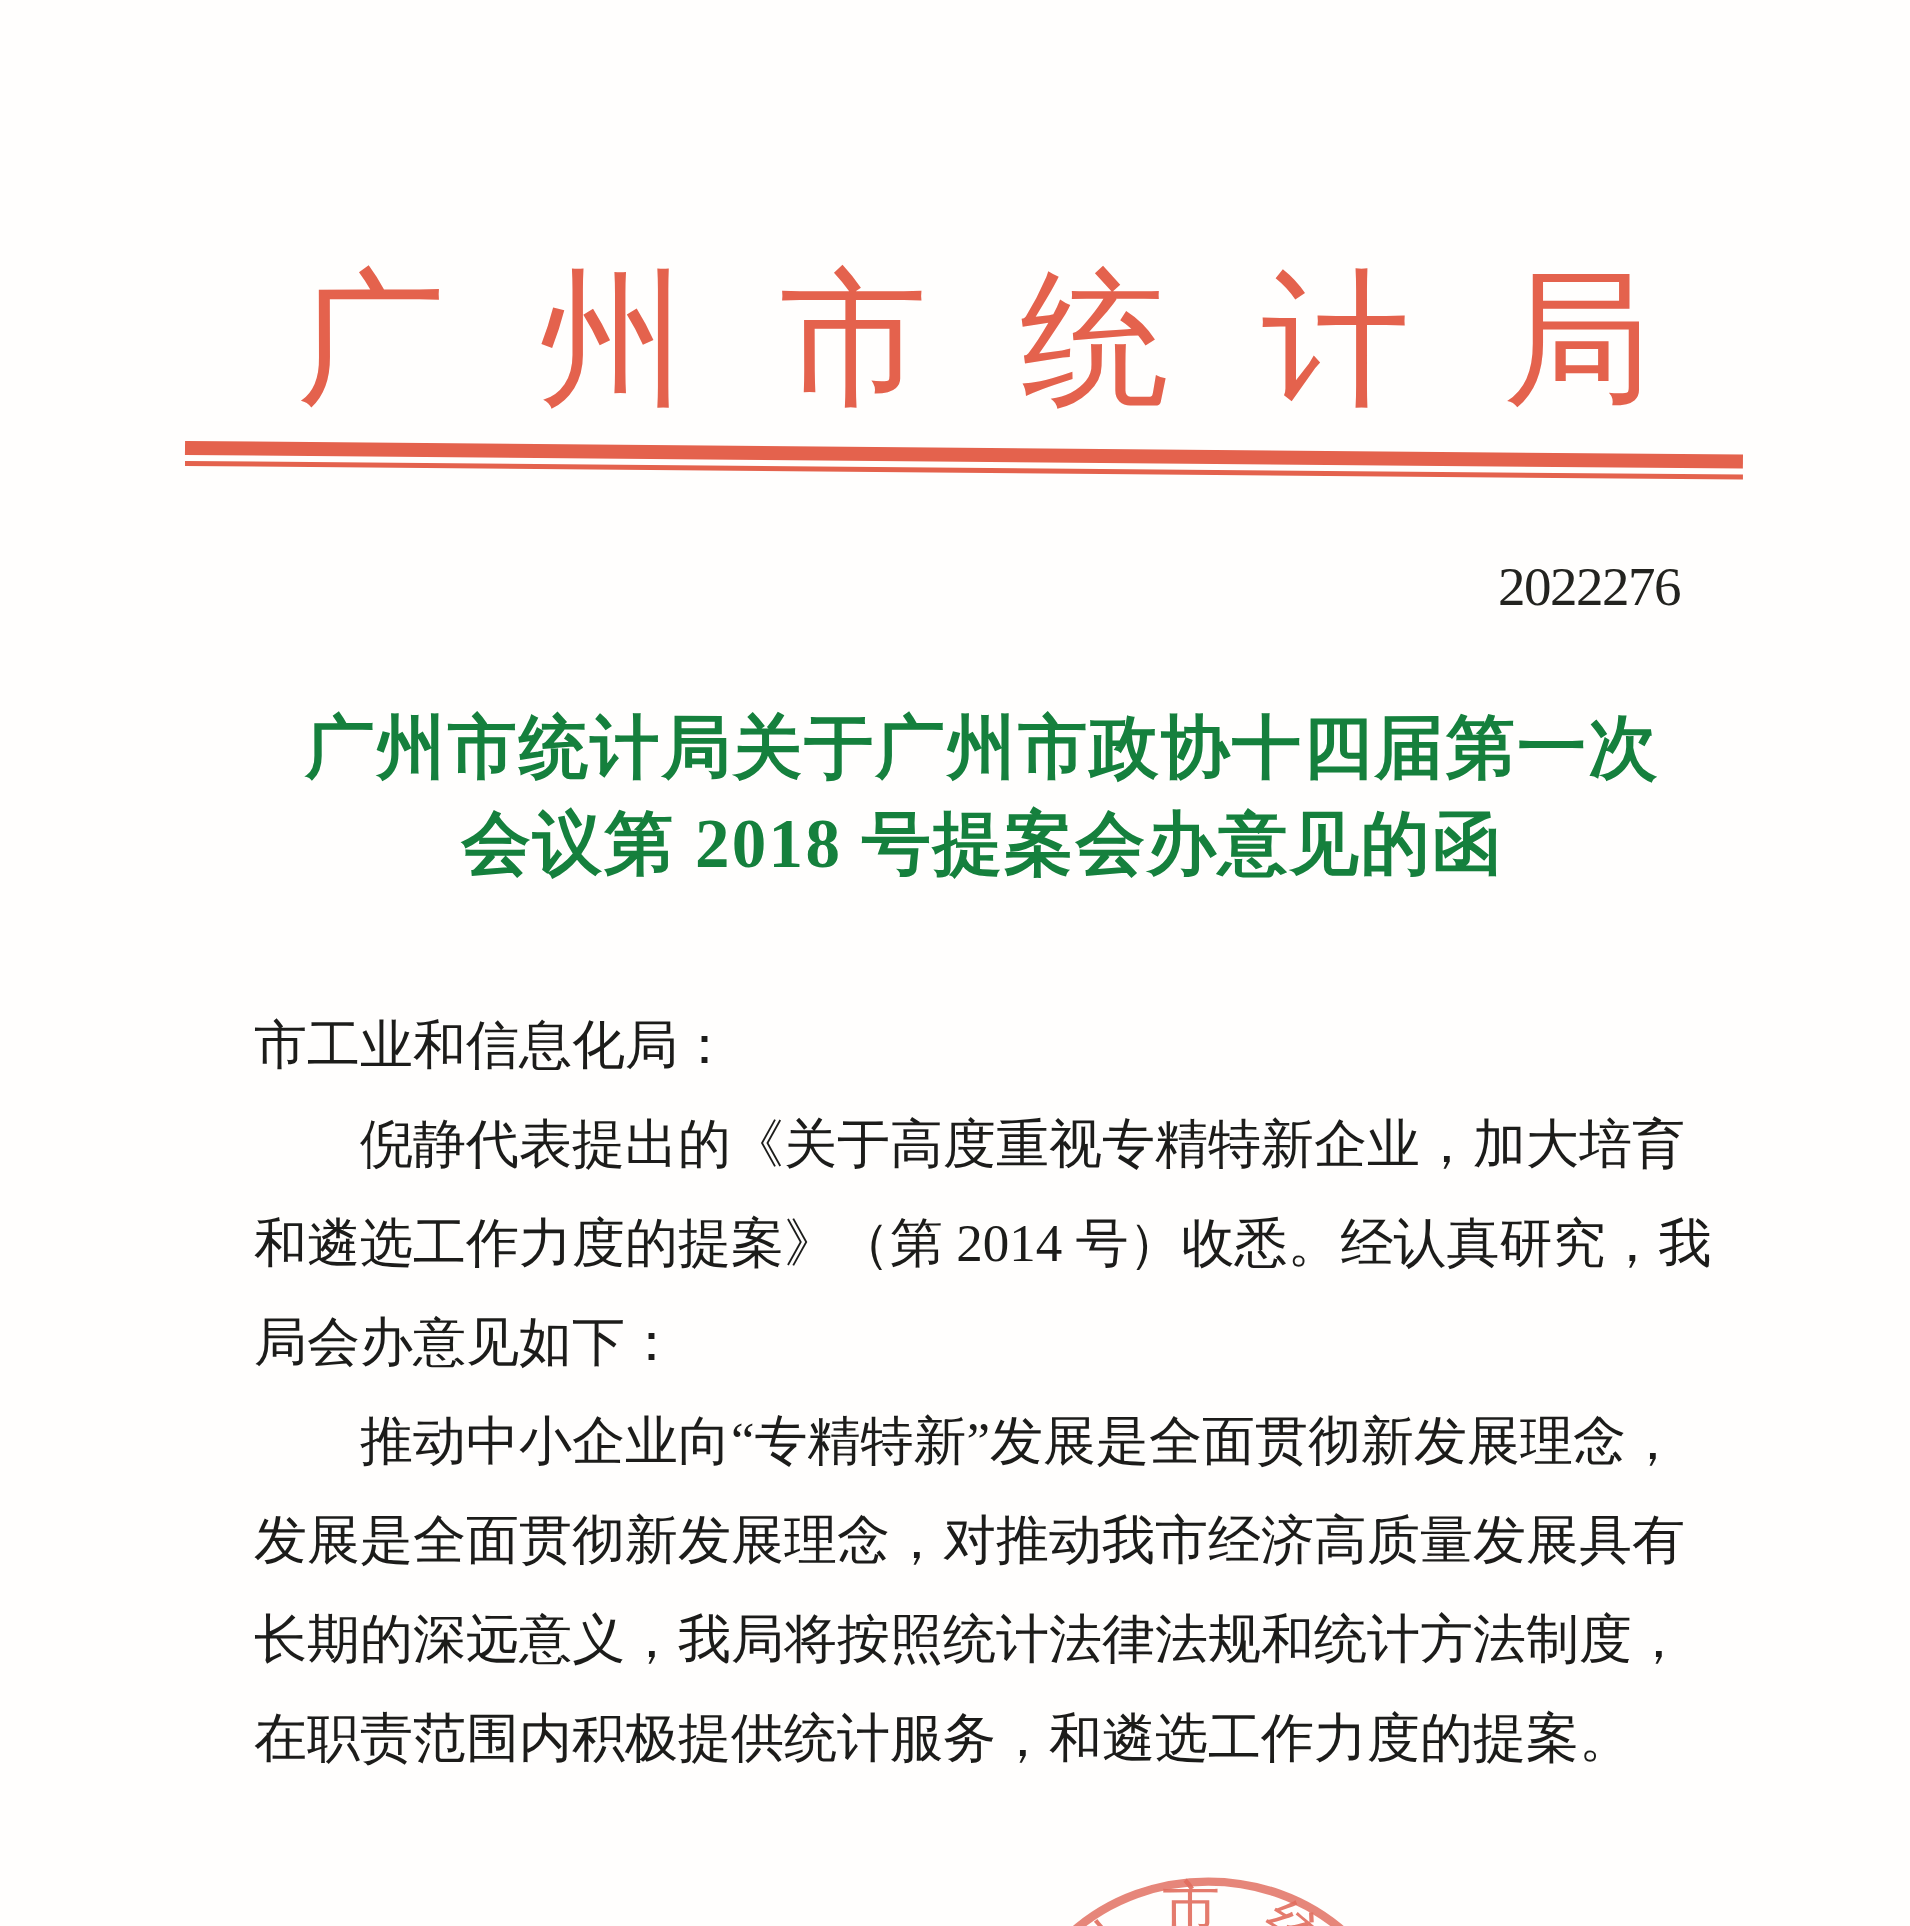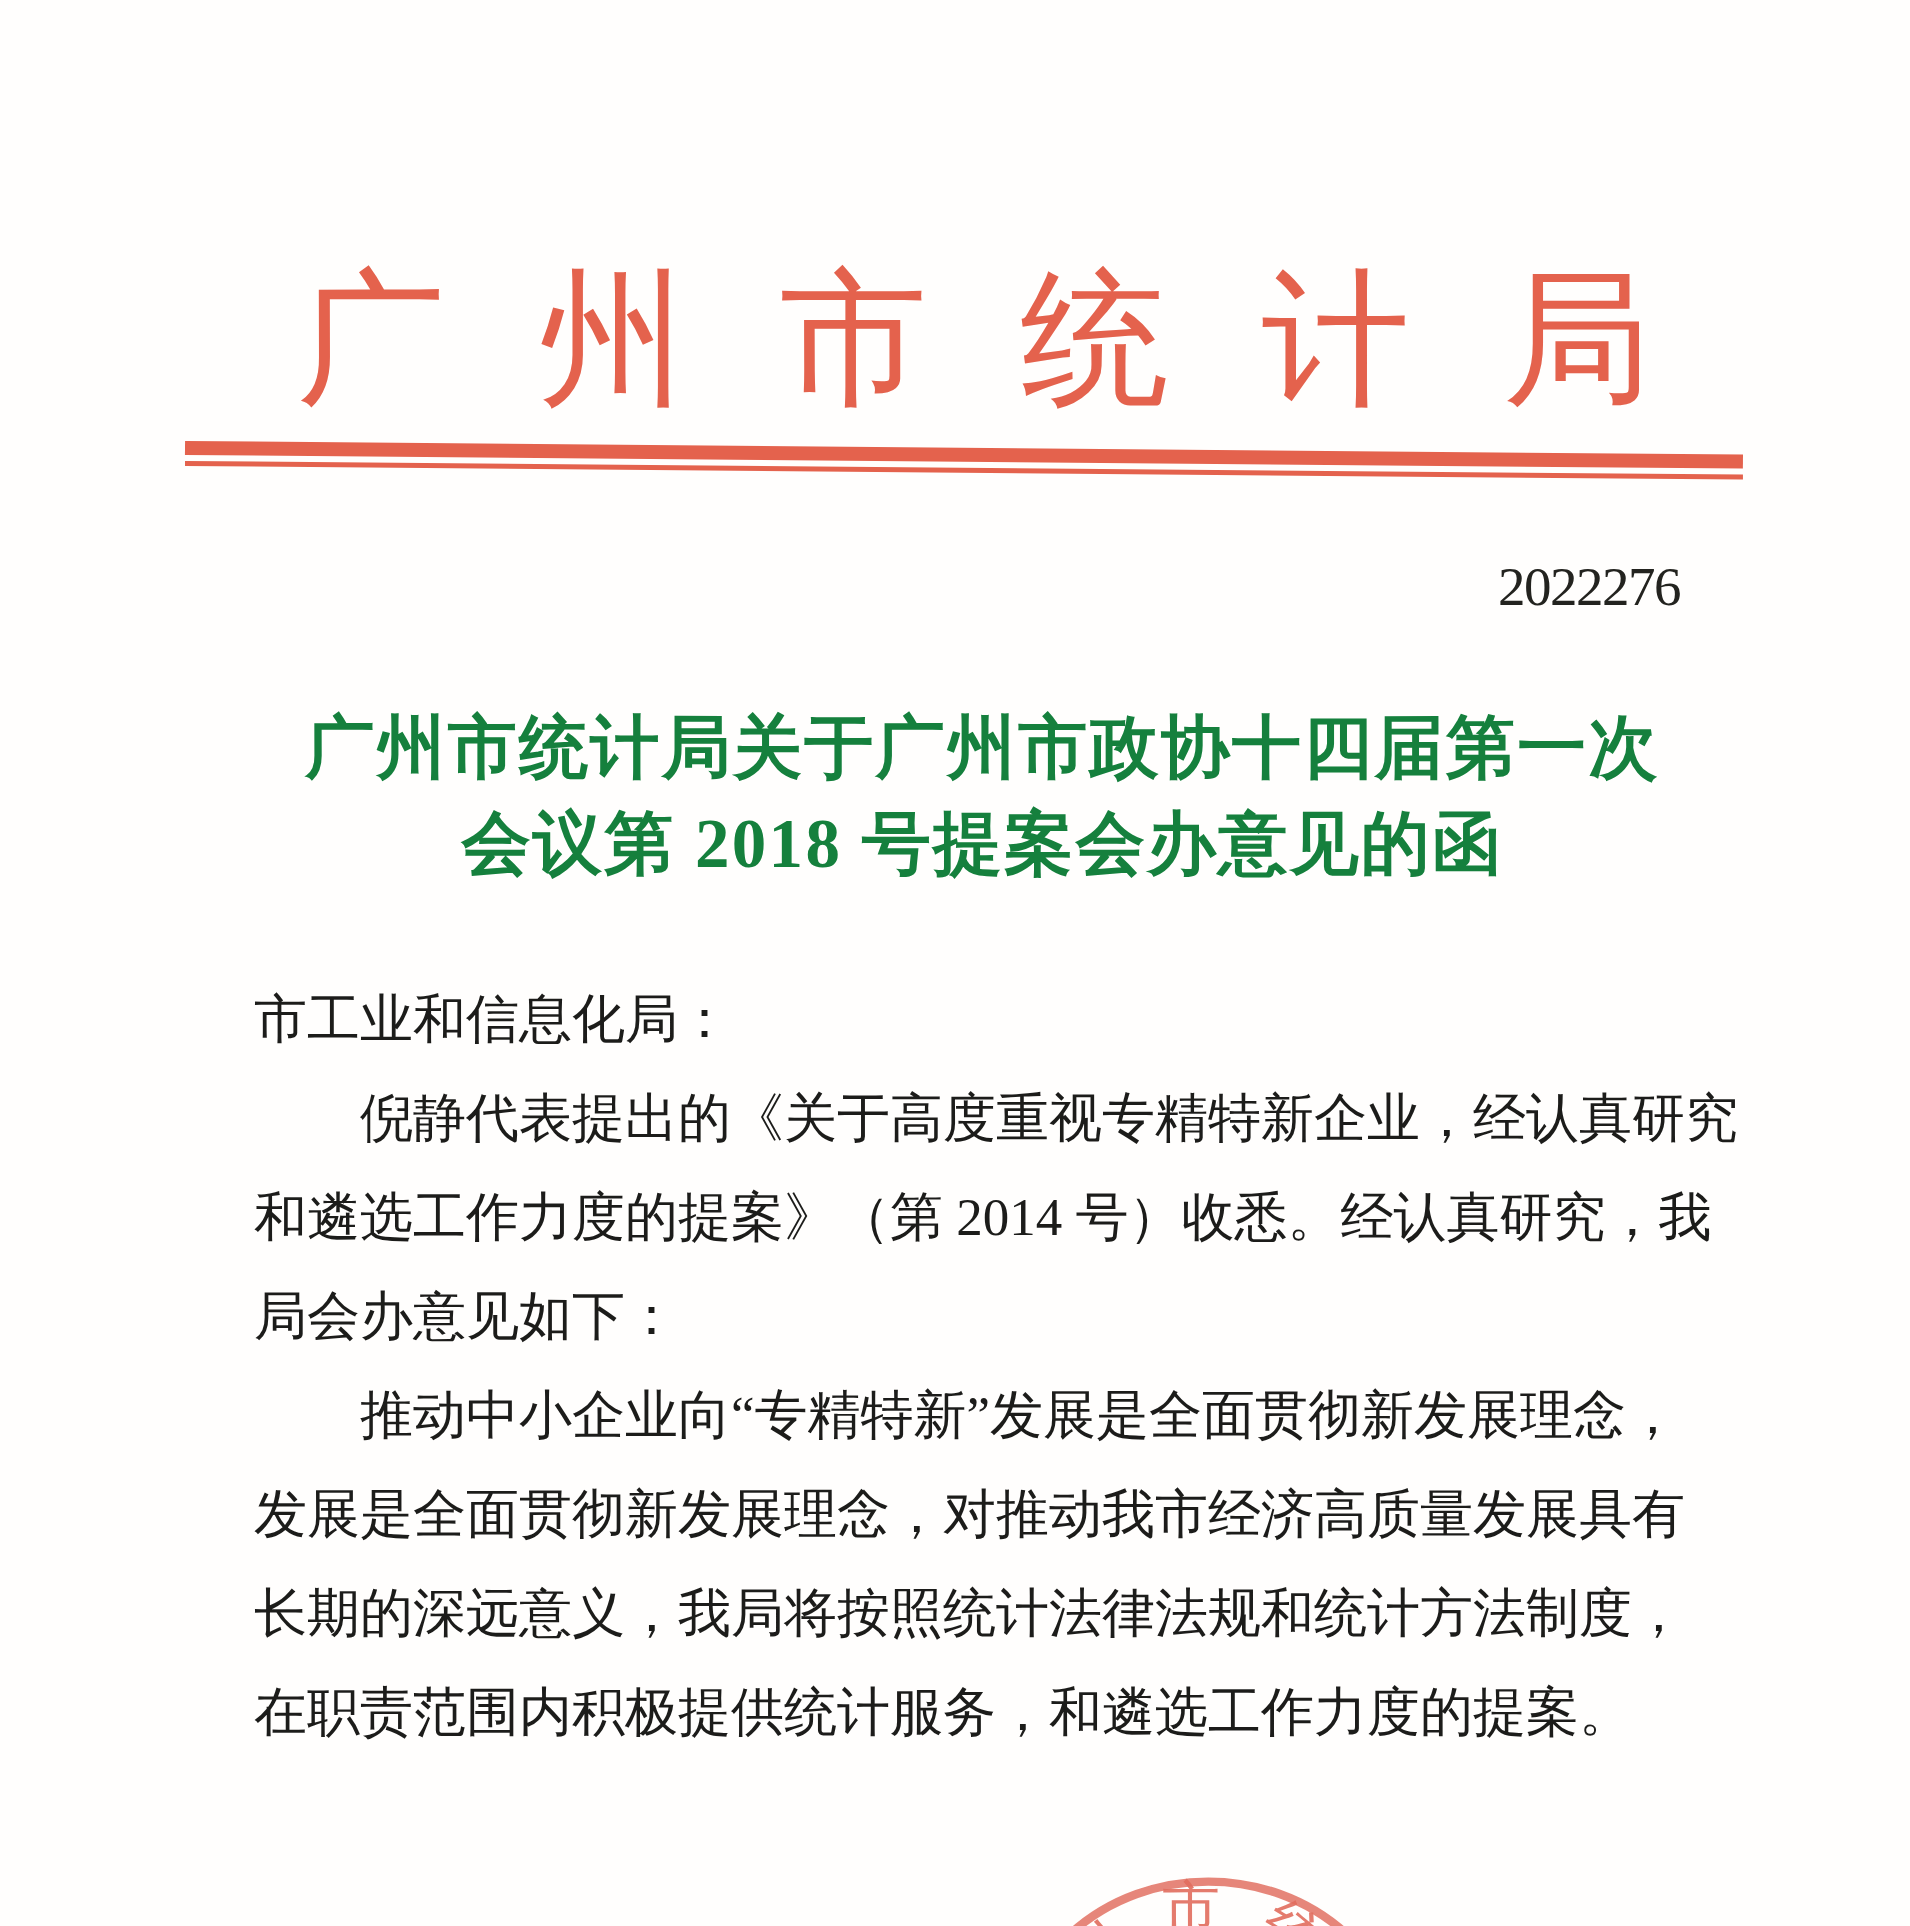--- a/index.html
+++ b/index.html
@@ -56,21 +56,21 @@
     font-size: 69px;
     font-weight: 700;
     line-height: 96px;
     letter-spacing: 2.3px;
     color: #15803d;
   }
 
   
   .body-text {
     position: absolute;
-    left: 254px; top: 970px;
+    left: 254px; top: 996px;
     width: 1429px;
     font-size: 53px;
     color: var(--ink);
   }
   .bline {
     height: 99px;
     line-height: 99px;
     white-space: nowrap;
   }
 
@@ -101,21 +101,21 @@
 
   <div class="doc-number">2022276</div>
 
   <div class="title">
     <div>广州市统计局关于广州市政协十四届第一次</div>
     <div>会议第 2018 号提案会办意见的函</div>
   </div>
 
   <div class="body-text">
     <div class="bline">市工业和信息化局：</div>
-    <div class="bline">　　倪静代表提出的《关于高度重视专精特新企业，经认真研究</div>
+    <div class="bline">　　倪静代表提出的《关于高度重视专精特新企业，加大培育</div>
     <div class="bline">和遴选工作力度的提案》（第 2014 号）收悉。经认真研究，我</div>
     <div class="bline">局会办意见如下：</div>
     <div class="bline">　　推动中小企业向“专精特新”发展是全面贯彻新发展理念，</div>
     <div class="bline">发展是全面贯彻新发展理念，对推动我市经济高质量发展具有</div>
     <div class="bline">长期的深远意义，我局将按照统计法律法规和统计方法制度，</div>
     <div class="bline">在职责范围内积极提供统计服务，和遴选工作力度的提案。</div>
   </div>
 
   <svg class="seal" viewBox="0 0 1060 960" xmlns="http://www.w3.org/2000/svg" xmlns:xlink="http://www.w3.org/1999/xlink">
     <ellipse cx="536" cy="474" rx="505" ry="460" fill="none" stroke-width="22" style="stroke:var(--seal-red)" opacity="0.82"></ellipse>

